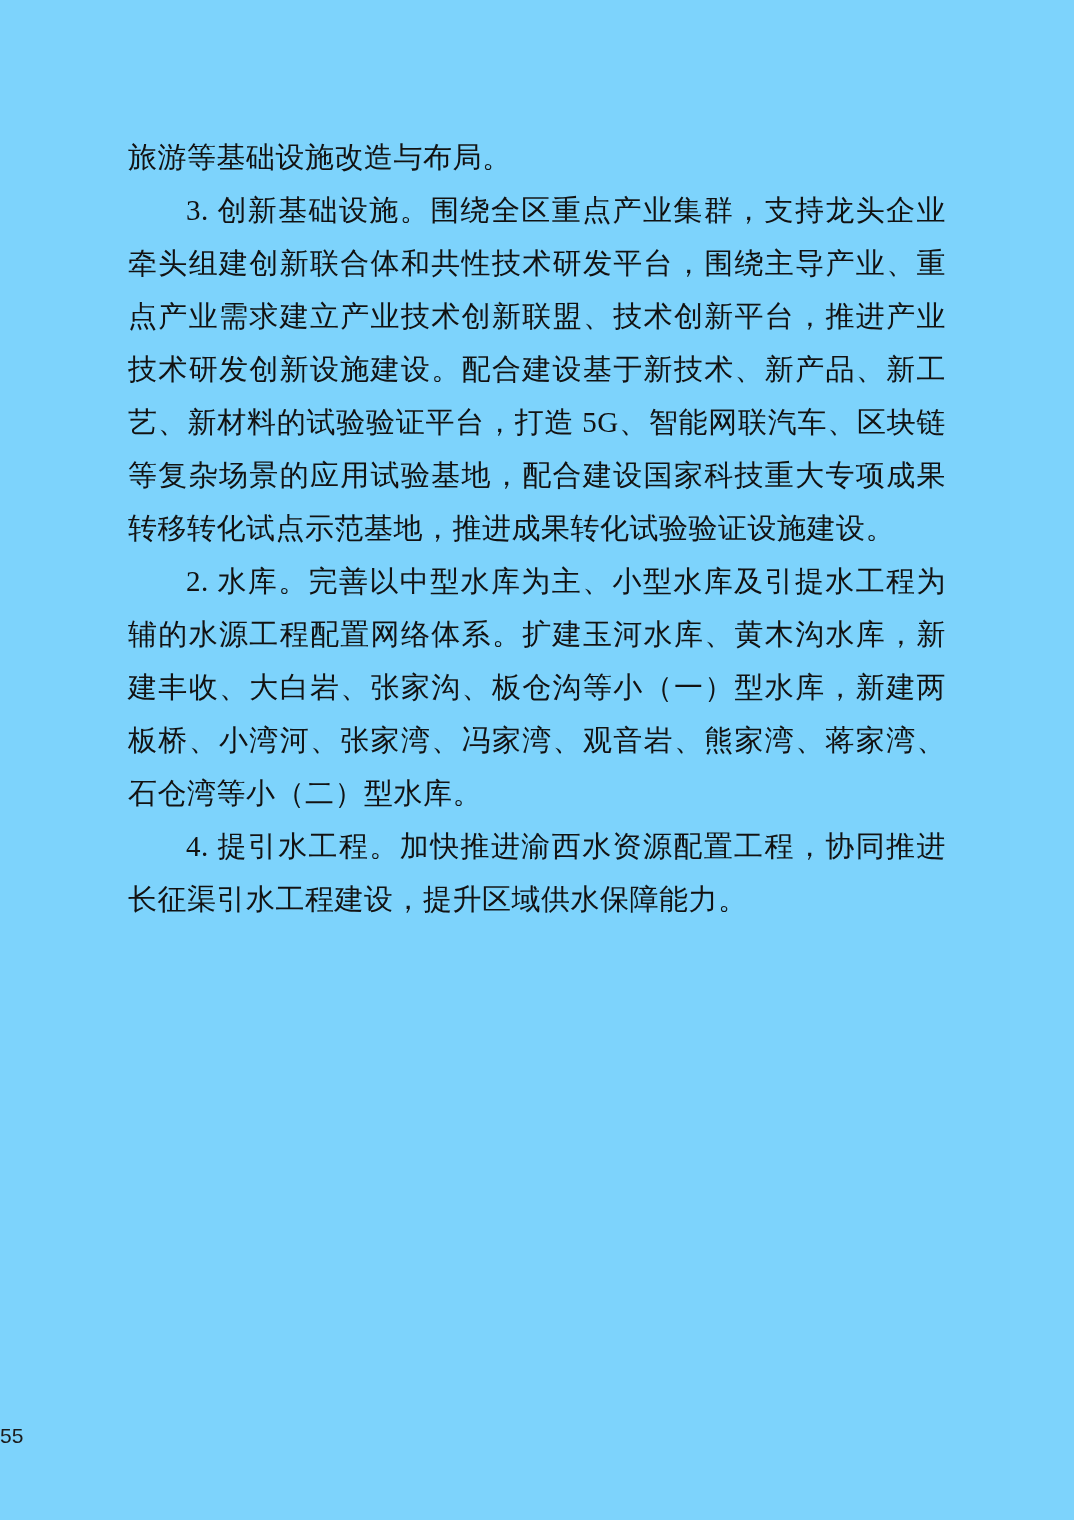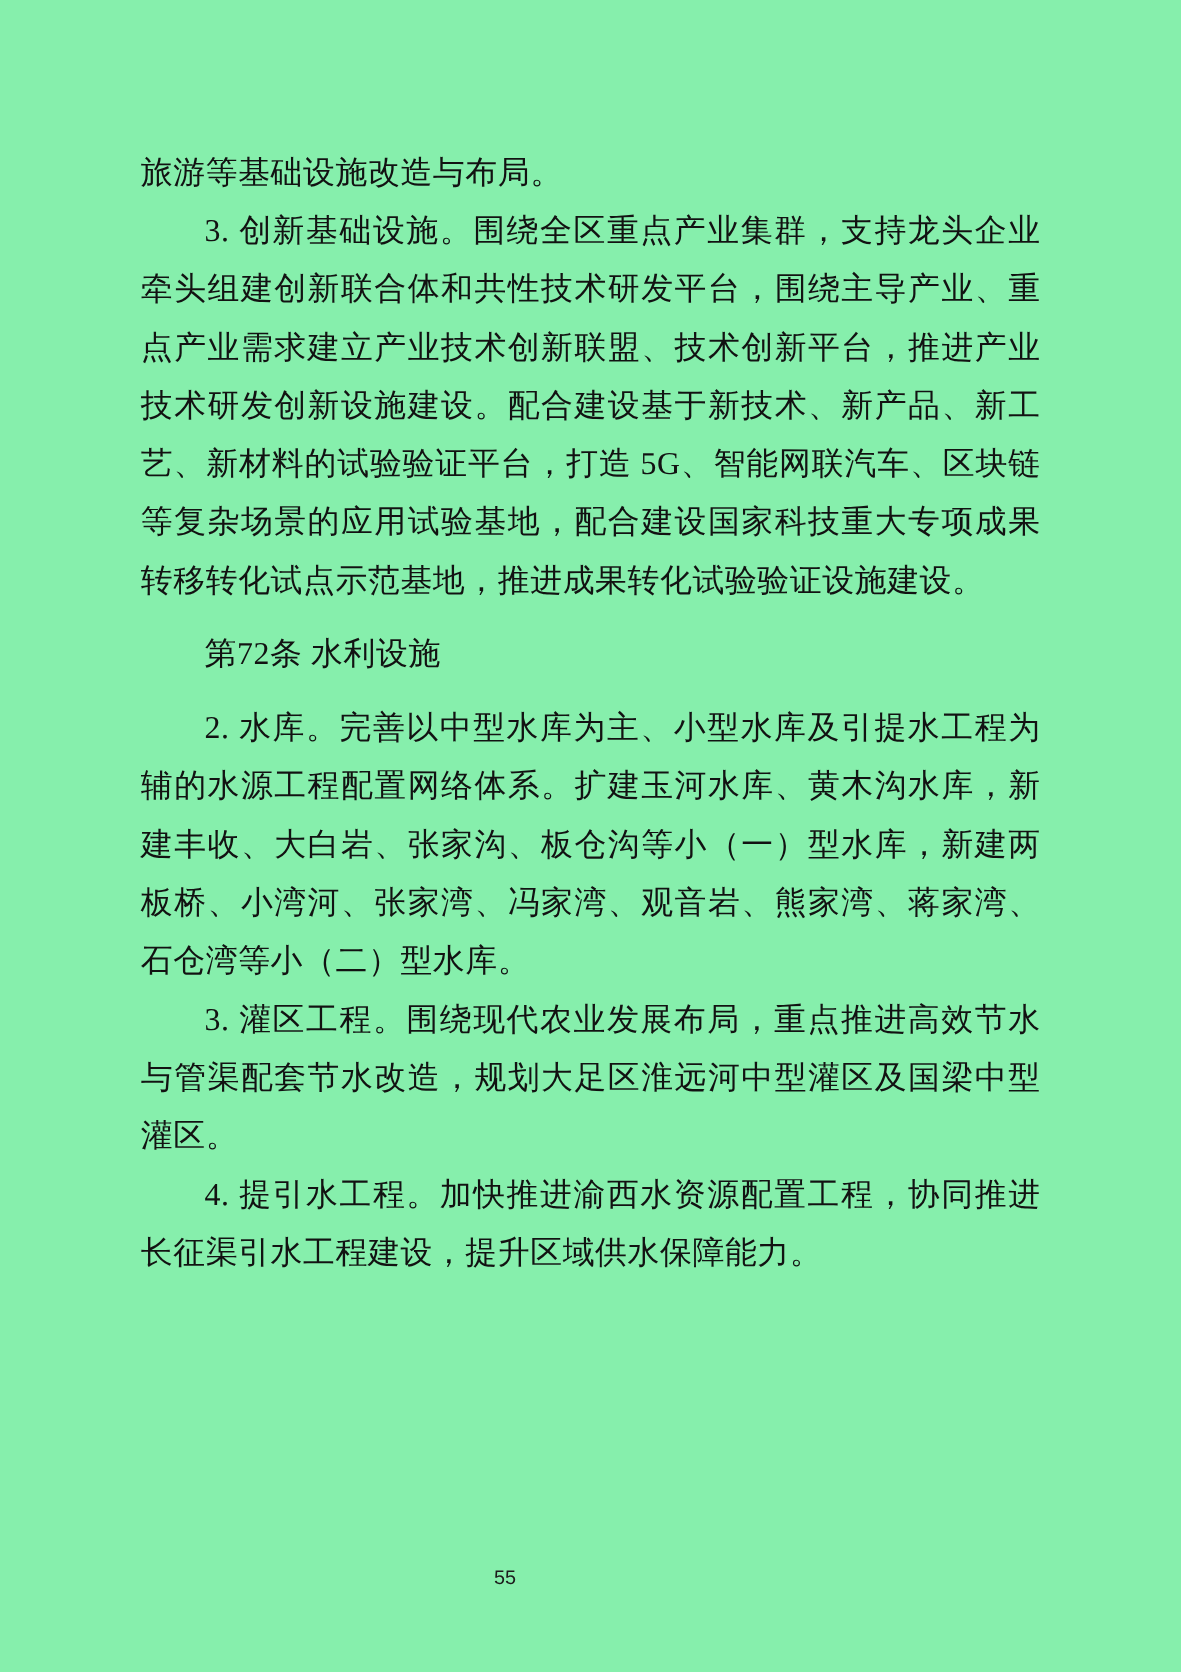--- a/index.html
+++ b/index.html
@@ -4,21 +4,21 @@
 <style>
   html, body {
     margin: 0;
     padding: 0;
     background: #ffffff;
   }
   .page {
     position: relative;
     width: 1074px;
     height: 1520px;
-    background: #86efac;
+    background: #7dd3fc;
     overflow: hidden;
     font-family: "Liberation Serif", "DejaVu Serif", serif;
     color: #121212;
   }
   .content {
     position: absolute;
     top: 131px;
     left: 128px;
     width: 818px;
     font-size: 29px;
@@ -41,34 +41,32 @@
     text-indent: 58px;
     font-weight: normal;
     font-size: 29px;
     line-height: 53px;
   }
   .footer {
     position: absolute;
     left: 0;
     top: 1424px;
     width: 918px;
-    text-align: center;
+    text-align: left;
     font-family: "Liberation Sans", "DejaVu Sans", sans-serif;
-    font-size: 18px;
+    font-size: 21px;
     color: #1c1c1c;
   }
 </style>
 </head>
 <body>
 
 <div class="page">
   <div class="content">
     <p class="para-noindent">旅游等基础设施改造与布局。</p>
     <p class="para-indent">3. 创新基础设施。围绕全区重点产业集群，支持龙头企业牵头组建创新联合体和共性技术研发平台，围绕主导产业、重点产业需求建立产业技术创新联盟、技术创新平台，推进产业技术研发创新设施建设。配合建设基于新技术、新产品、新工艺、新材料的试验验证平台，打造 5G、智能网联汽车、区块链等复杂场景的应用试验基地，配合建设国家科技重大专项成果转移转化试点示范基地，推进成果转化试验验证设施建设。</p>
-    <h2 class="article-heading">第72条 水利设施</h2>
     <p class="para-indent">2. 水库。完善以中型水库为主、小型水库及引提水工程为辅的水源工程配置网络体系。扩建玉河水库、黄木沟水库，新建丰收、大白岩、张家沟、板仓沟等小（一）型水库，新建两板桥、小湾河、张家湾、冯家湾、观音岩、熊家湾、蒋家湾、石仓湾等小（二）型水库。</p>
-    <p class="para-indent">3. 灌区工程。围绕现代农业发展布局，重点推进高效节水与管渠配套节水改造，规划大足区淮远河中型灌区及国梁中型灌区。</p>
     <p class="para-indent">4. 提引水工程。加快推进渝西水资源配置工程，协同推进长征渠引水工程建设，提升区域供水保障能力。</p>
   </div>
   <div class="footer">
     <span>55</span>
   </div>
 </div>
 
 </body></html>

